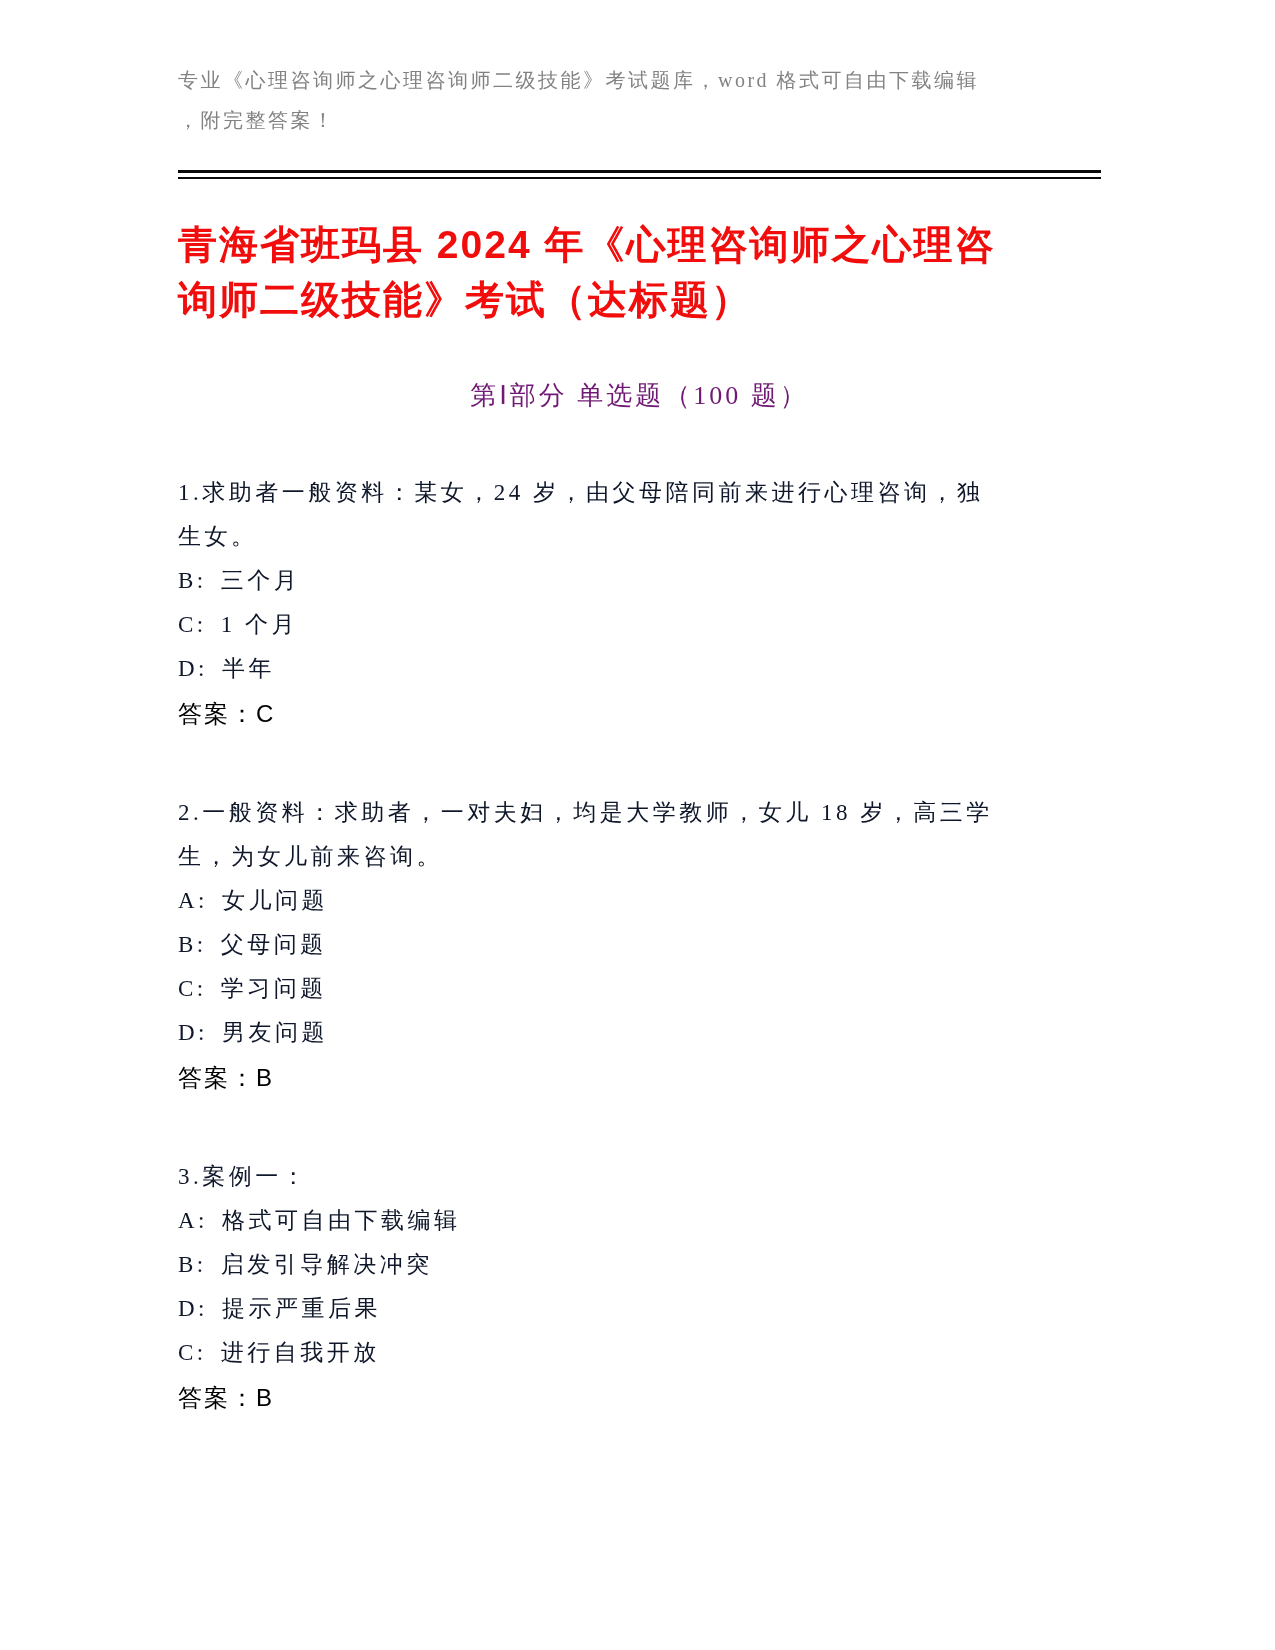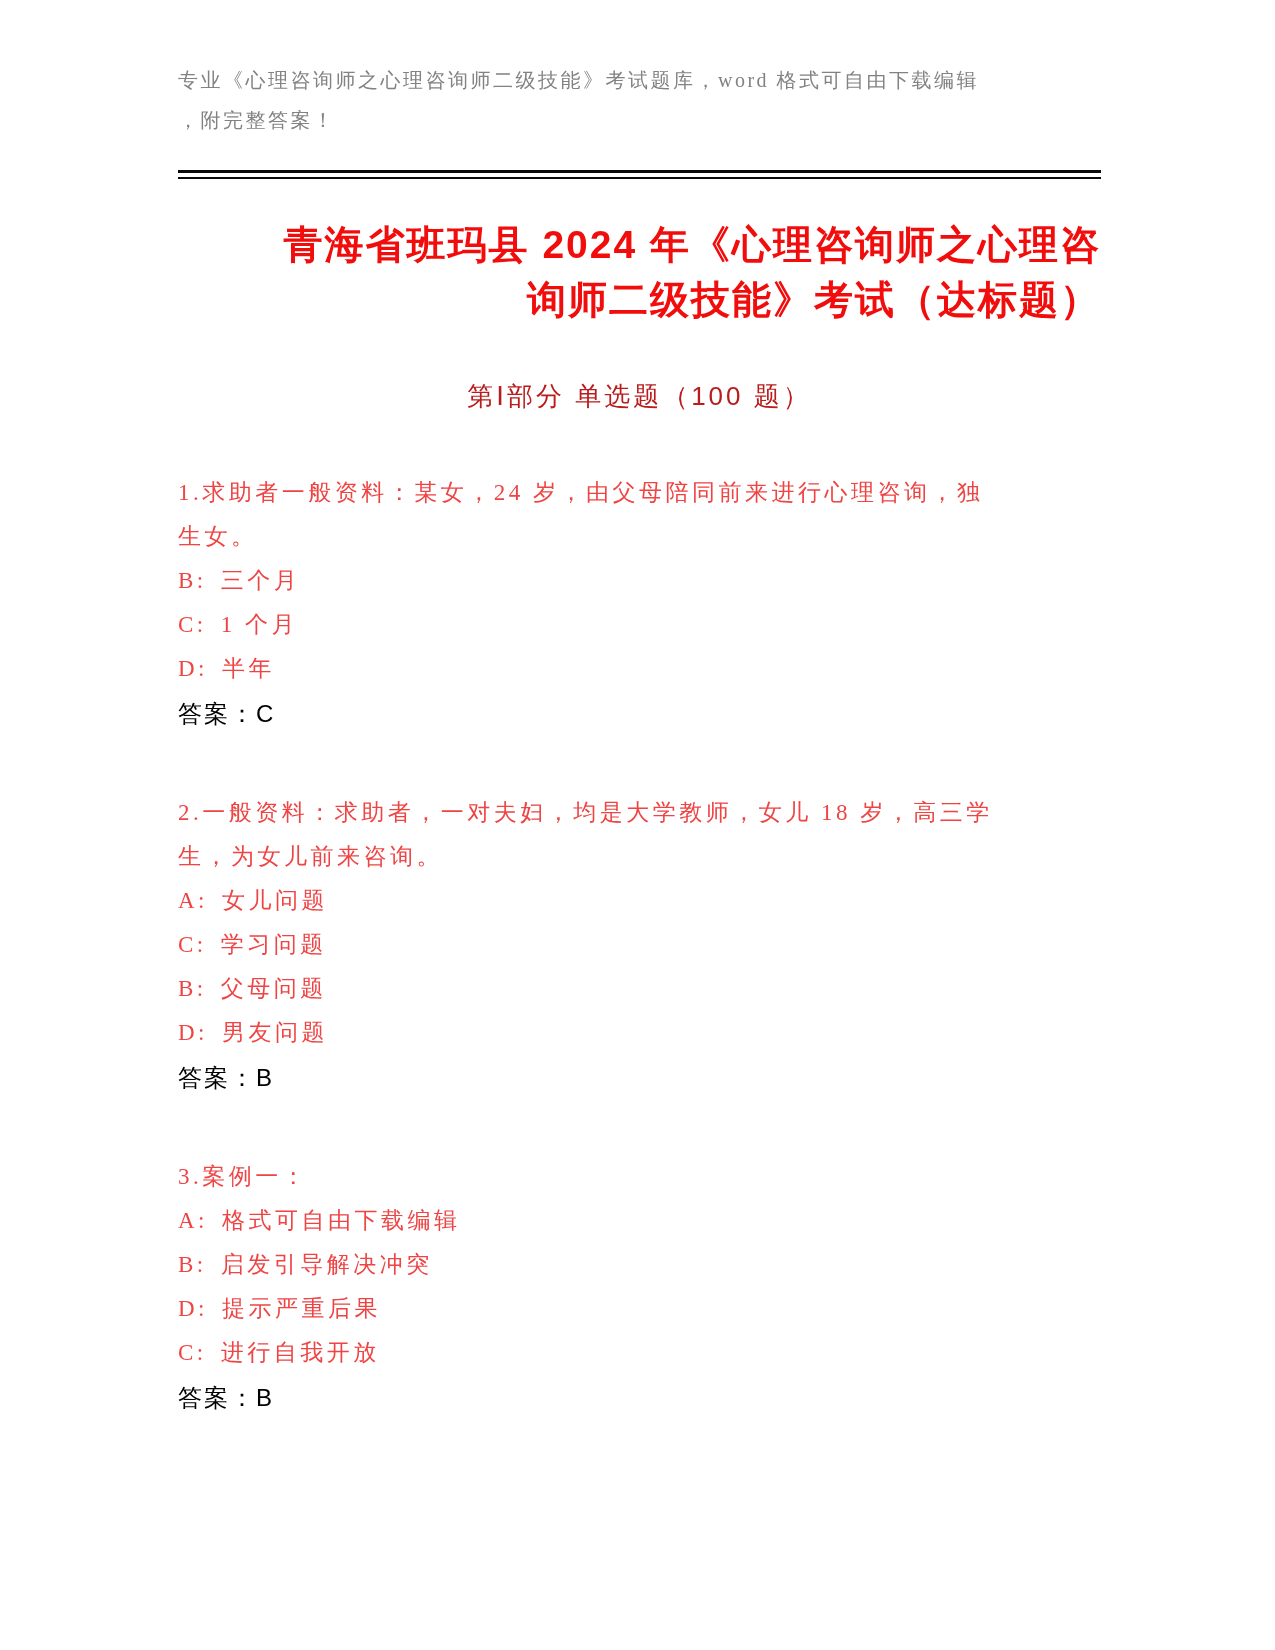--- a/index.html
+++ b/index.html
@@ -30,51 +30,51 @@
   
   .header-divider {
     margin-top: 30px;
     height: 4px;
     border-top: 3px solid #0a0a0a;
     border-bottom: 2px solid #0a0a0a;
   }
   
   .doc-title {
     margin-top: 38px;
-    text-align: right;
+    text-align: left;
     color: #f20d0d;
     font-family: "Liberation Sans", sans-serif;
     font-weight: bold;
     font-size: 39px;
     line-height: 55px;
     letter-spacing: 2px;
   }
   
   .section-heading {
     margin-top: 52px;
     text-align: center;
-    color: #b91c1c;
-    font-family: Liberation Sans, sans-serif;
+    color: #701a75;
+    font-family: Liberation Serif, serif;
     font-size: 26px;
     line-height: 34px;
     letter-spacing: 3px;
   }
   .questions {
     margin-top: 58px;
   }
   .question-block {
     margin-top: 54px;
   }
   .question-block.first {
     margin-top: 0;
   }
   .line {
     font-size: 23px;
     line-height: 44px;
-    color: #ef4444;
+    color: #0f172a;
     letter-spacing: 3.5px;
   }
   .opt-label {
     margin-right: 14px;
   }
   .answer-line {
     font-family: "Liberation Sans", sans-serif;
     font-weight: normal;
     color: #000000;
     font-size: 24px;
@@ -110,22 +110,22 @@
         <div class="line"><span class="opt-label">B:</span><span>三个月</span></div>
         <div class="line"><span class="opt-label">C:</span><span>1 个月</span></div>
         <div class="line"><span class="opt-label">D:</span><span>半年</span></div>
         <div class="answer-line"><span>答案：</span><span>C</span></div>
       </div>
 
       <div class="question-block">
         <div class="line">2.一般资料：求助者，一对夫妇，均是大学教师，女儿 18 岁，高三学</div>
         <div class="line">生，为女儿前来咨询。</div>
         <div class="line"><span class="opt-label">A:</span><span>女儿问题</span></div>
+        <div class="line"><span class="opt-label">B:</span><span>父母问题</span></div>
         <div class="line"><span class="opt-label">C:</span><span>学习问题</span></div>
-        <div class="line"><span class="opt-label">B:</span><span>父母问题</span></div>
         <div class="line"><span class="opt-label">D:</span><span>男友问题</span></div>
         <div class="answer-line"><span>答案：</span><span>B</span></div>
       </div>
 
       <div class="question-block">
         <div class="line">3.案例一：</div>
         <div class="line"><span class="opt-label">A:</span><span>格式可自由下载编辑</span></div>
         <div class="line"><span class="opt-label">B:</span><span>启发引导解决冲突</span></div>
         <div class="line"><span class="opt-label">D:</span><span>提示严重后果</span></div>
         <div class="line"><span class="opt-label">C:</span><span>进行自我开放</span></div>

